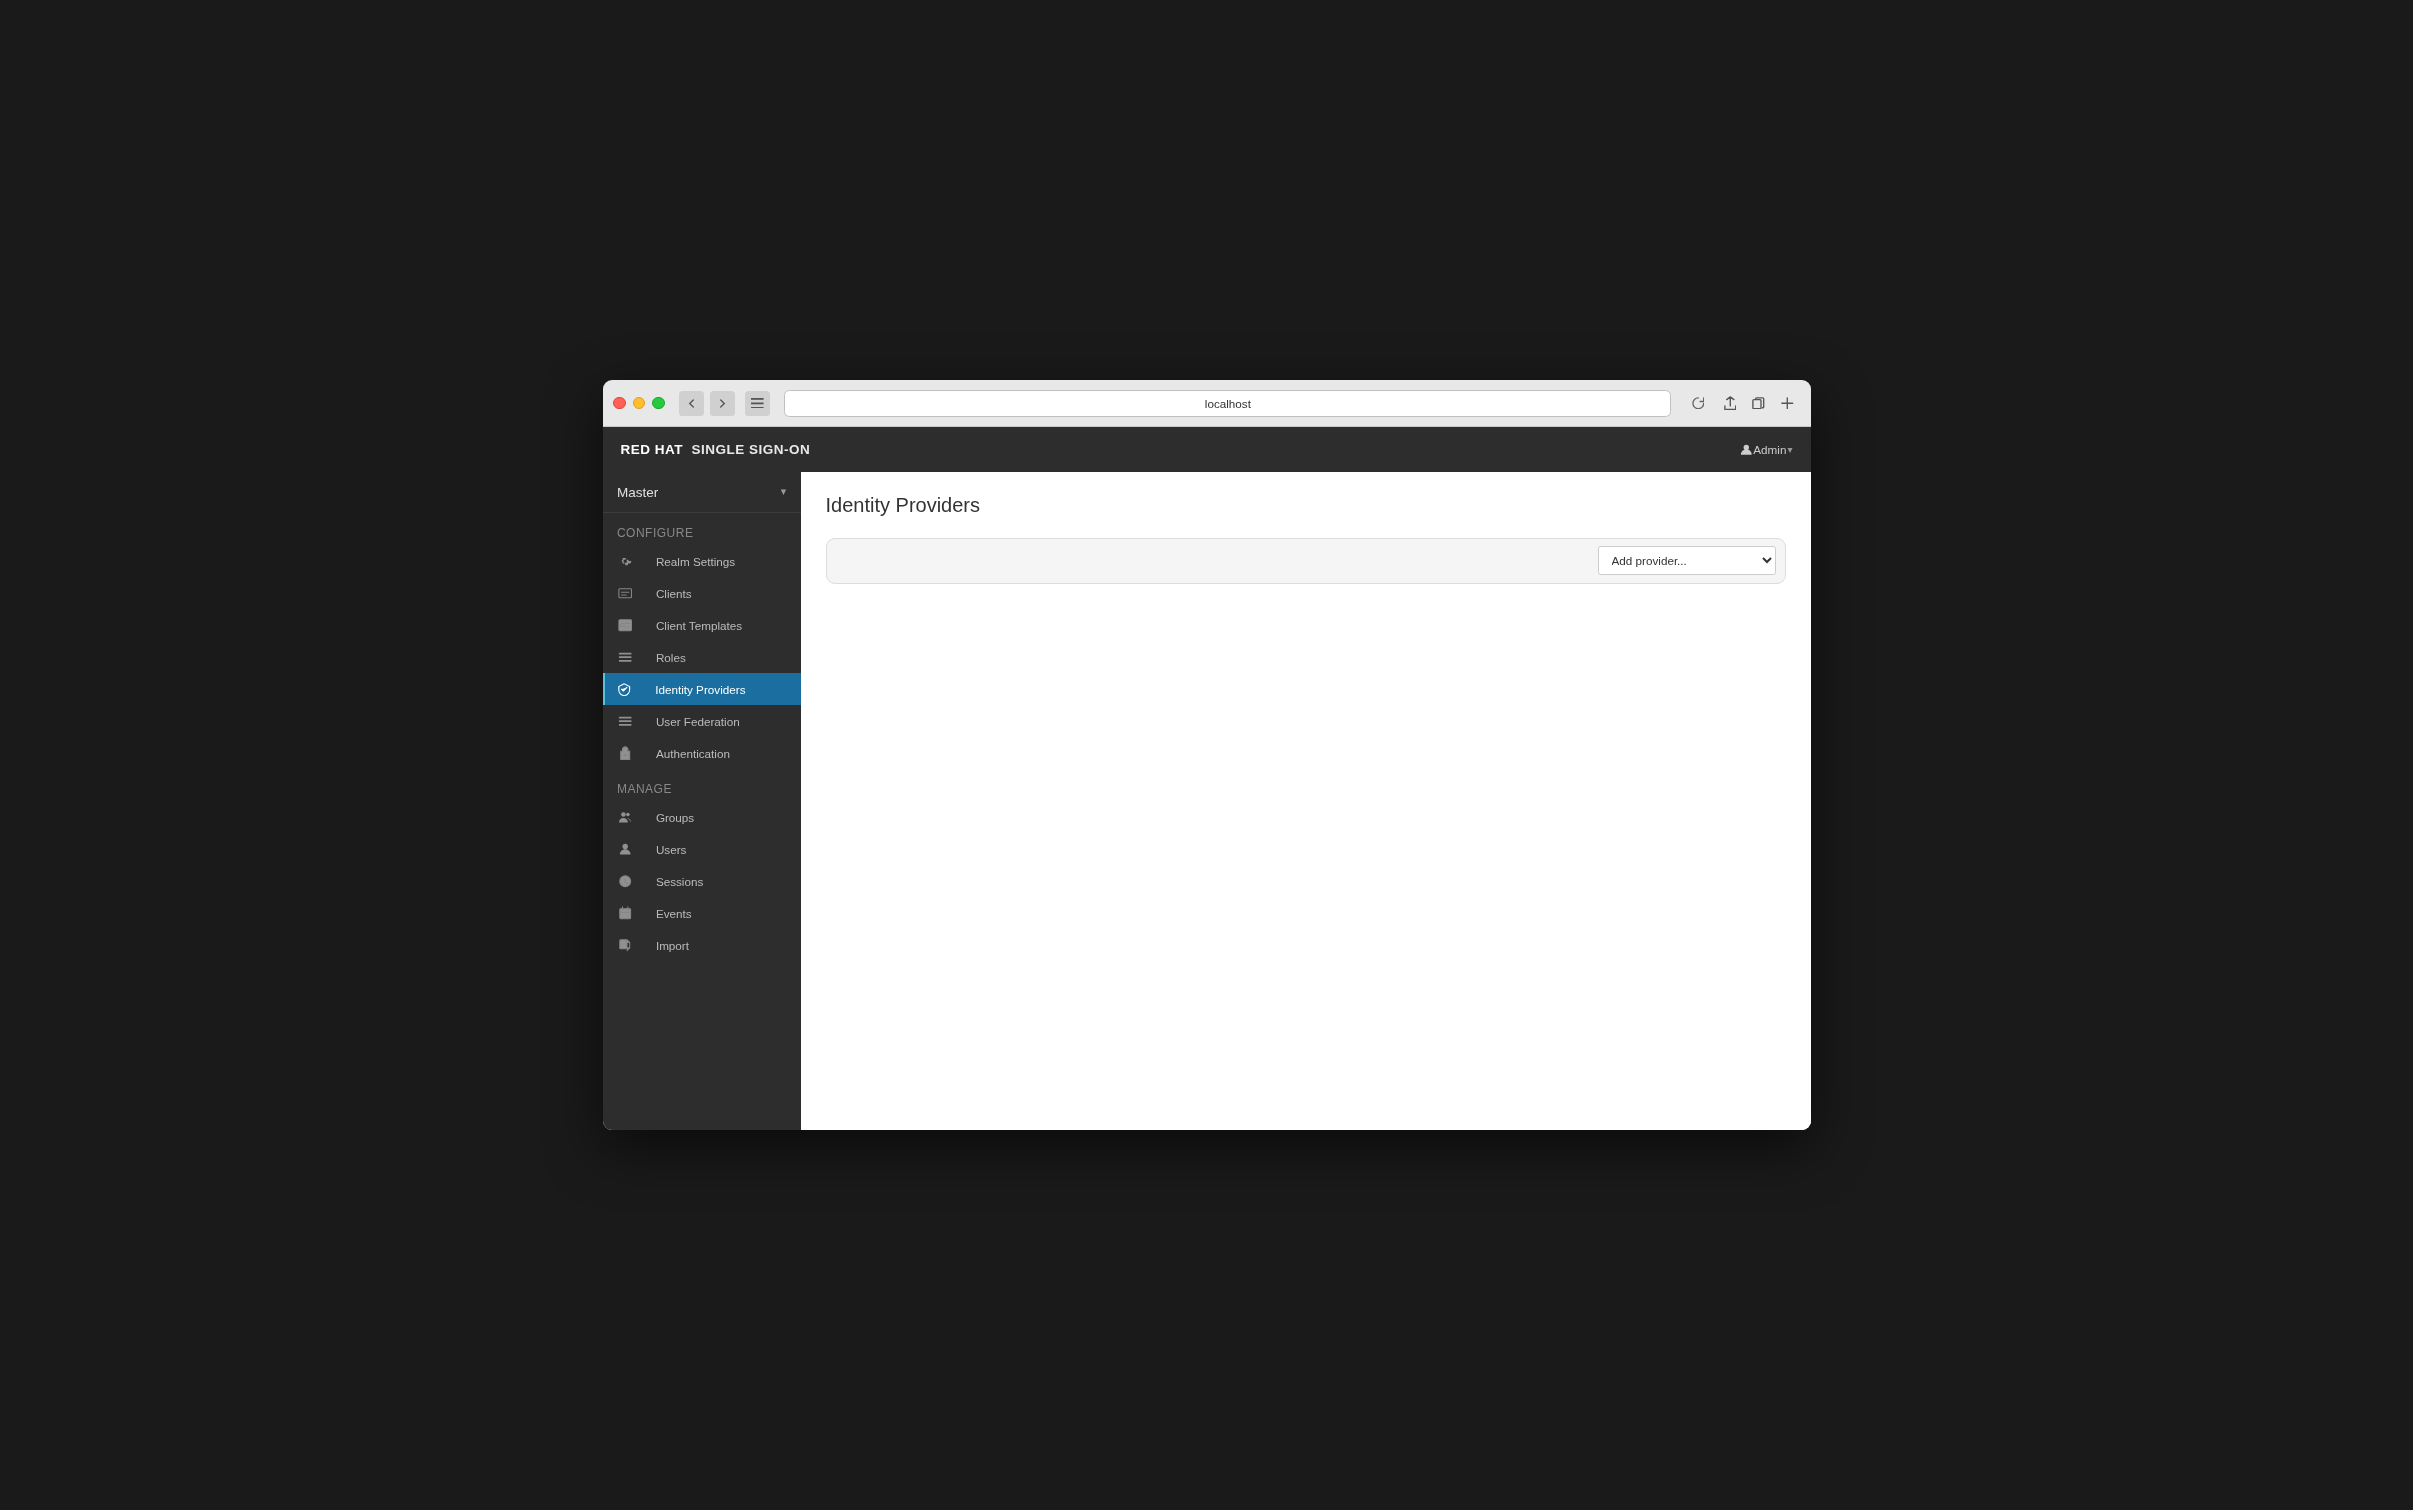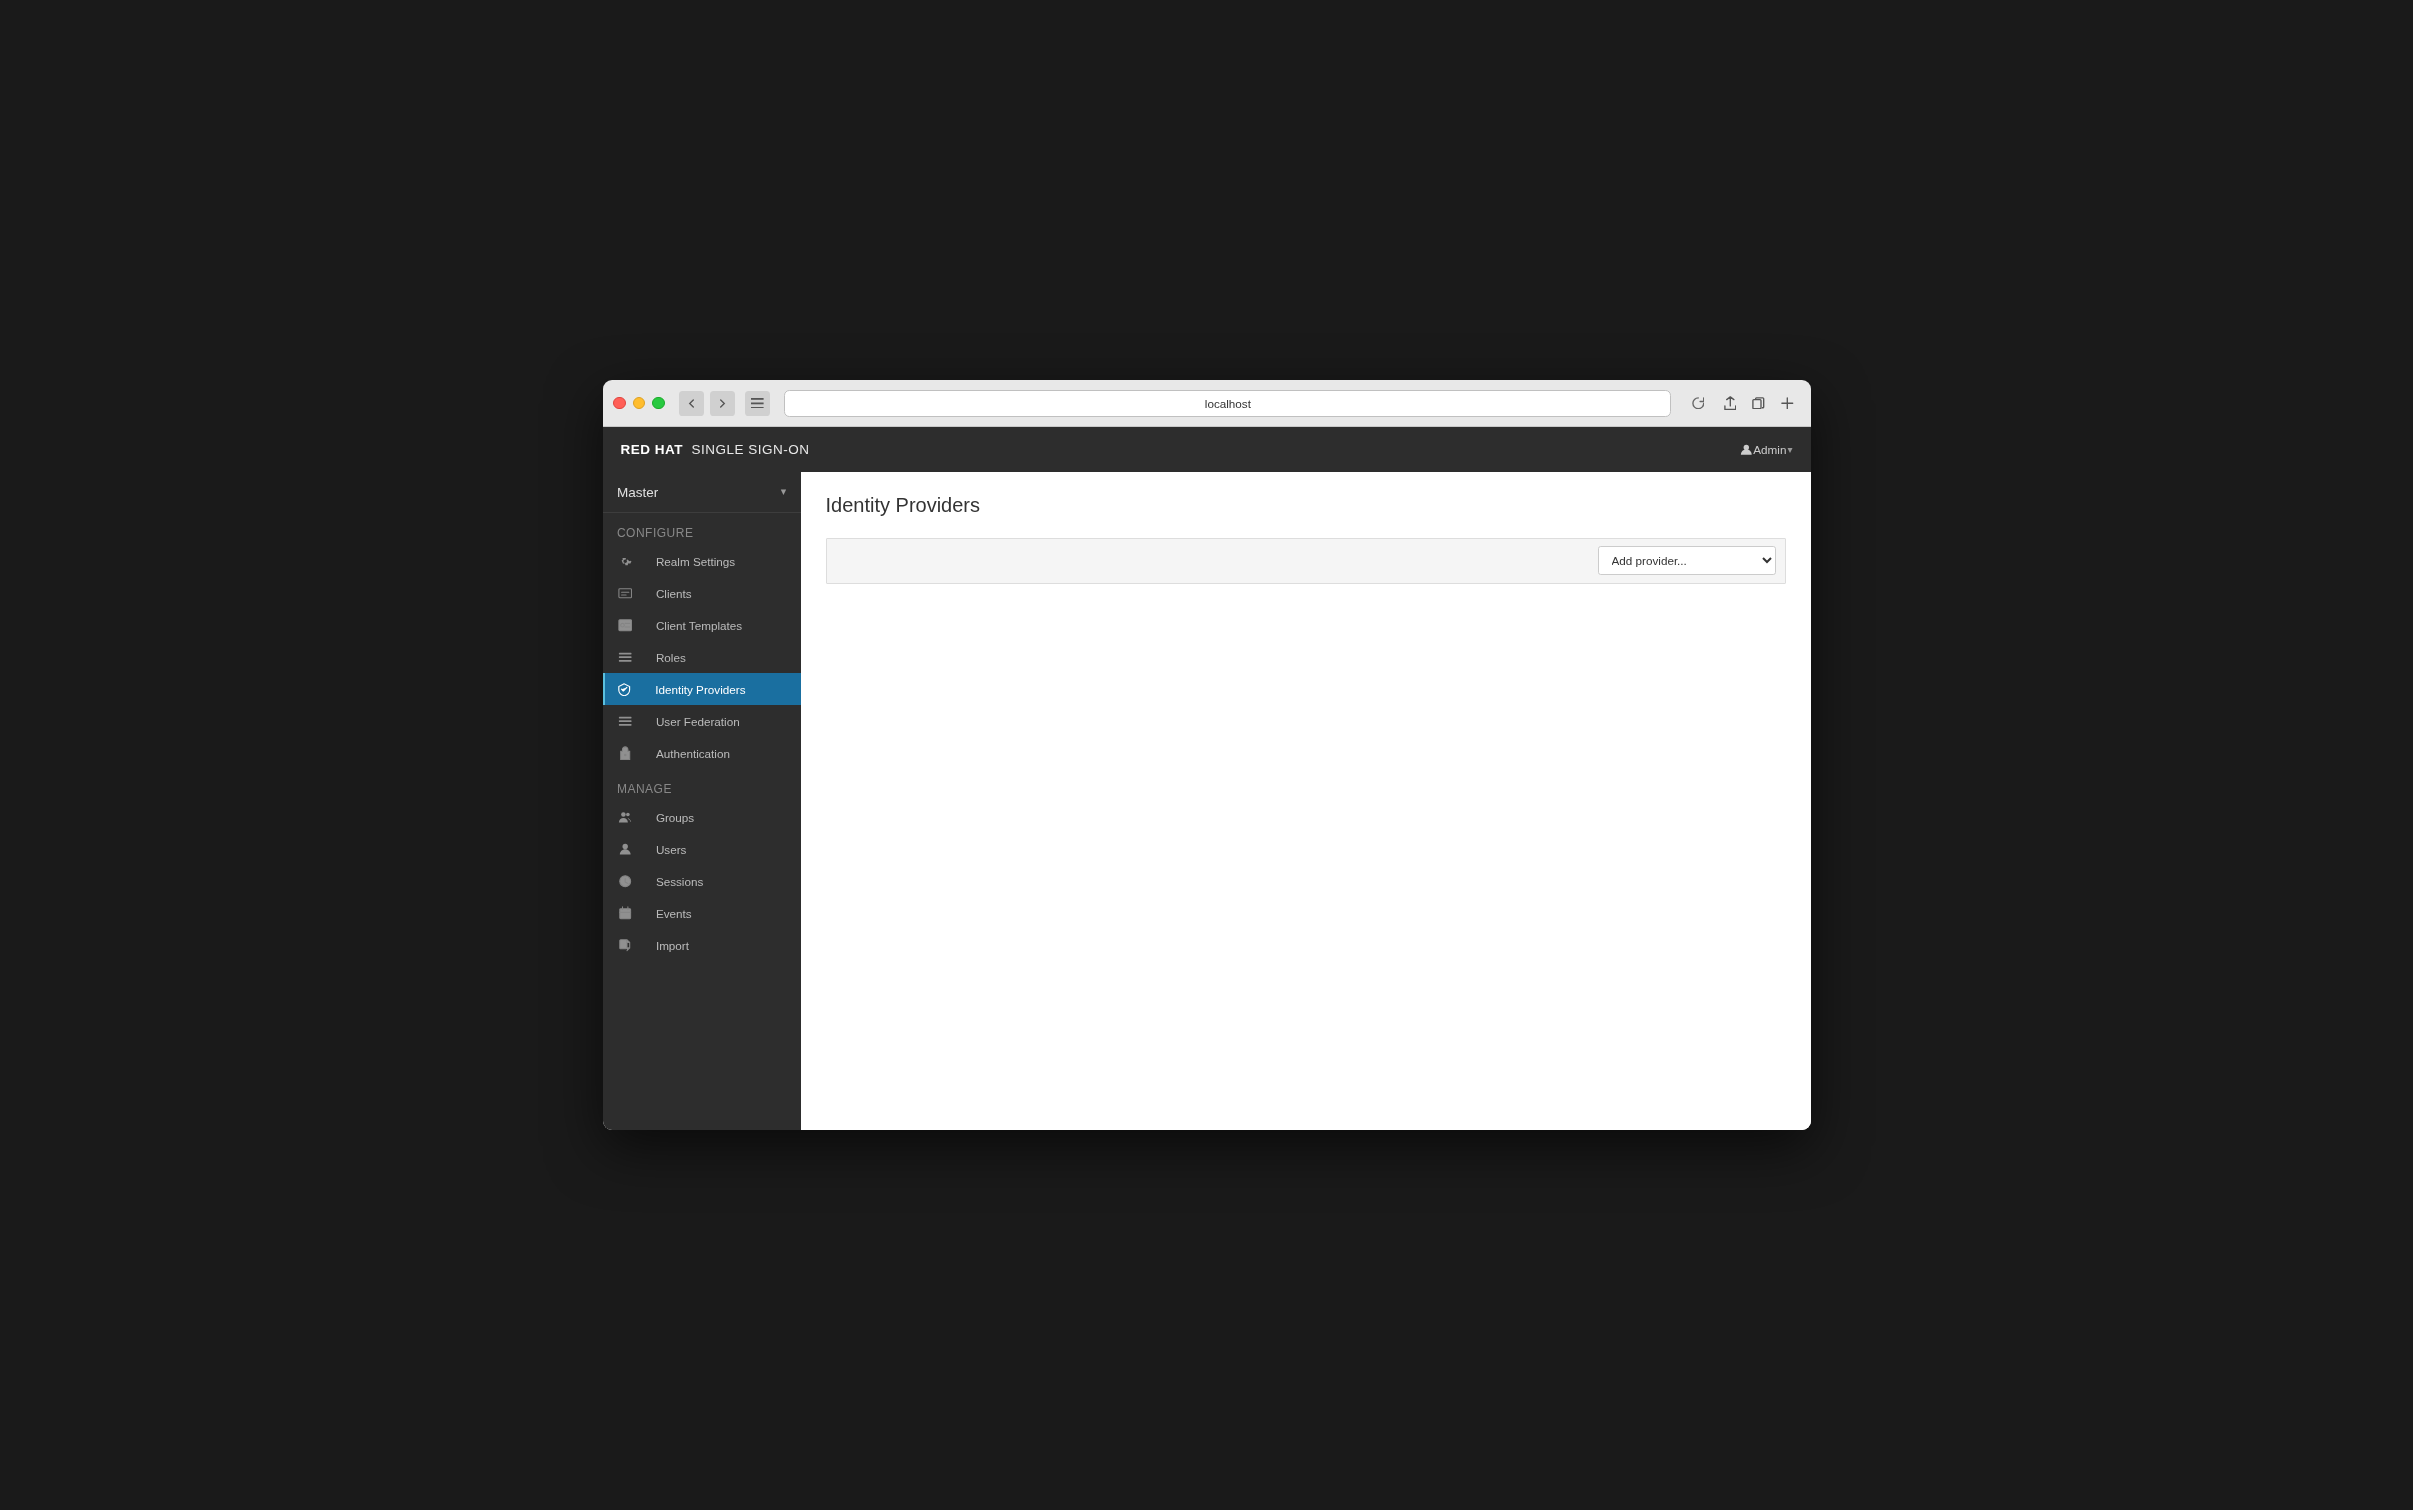--- a/index.html
+++ b/index.html
@@ -137,21 +137,21 @@
 
     .logo-text {
       color: white;
       font-size: 13.5px;
       font-weight: 600;
       letter-spacing: 0.5px;
     }
 
     .logo-text span {
       color: #e8e8e8;
-      font-weight: 400;
+      font-weight: 700;
     }
 
     .header-user {
       display: flex;
       align-items: center;
       gap: 1px;
       color: #ccc;
       font-size: 11.7px;
       cursor: pointer;
     }
@@ -247,21 +247,21 @@
       margin-bottom: 21.6px;
     }
 
     .toolbar {
       display: flex;
       align-items: center;
       justify-content: flex-end;
       background: #f5f5f5;
       border: 0.9px solid #ddd;
       padding: 7.2px 9px;
-      border-radius: 1px;
+      border-radius: 9px;
     }
 
     .add-provider-select {
       height: 29px;
       padding: 0 9px;
       border: 0.9px solid #ccc;
       border-radius: 2.7px;
       background: white;
       font-size: 11.7px;
       color: #333;

